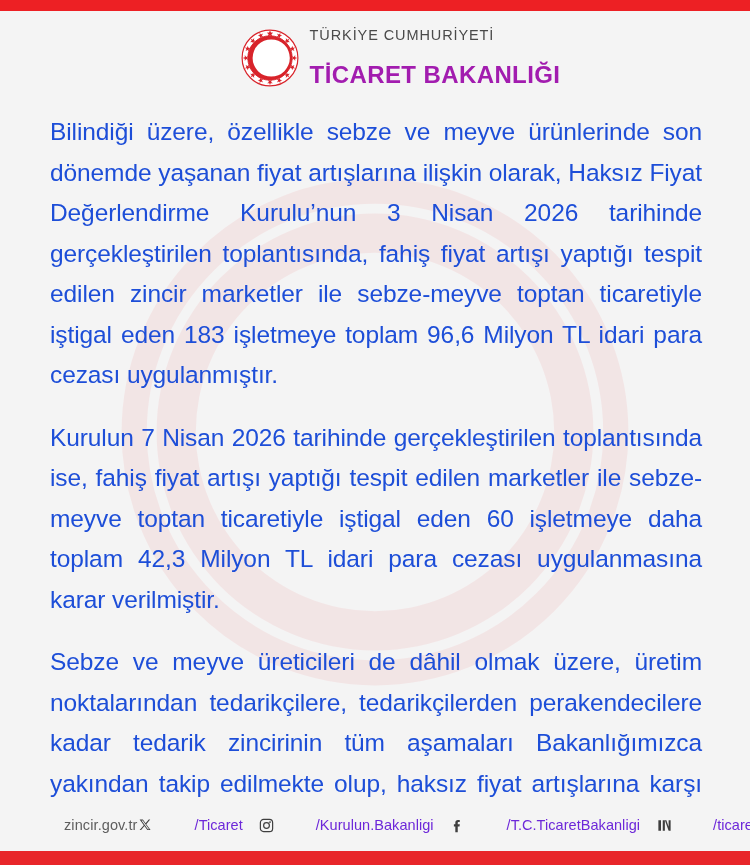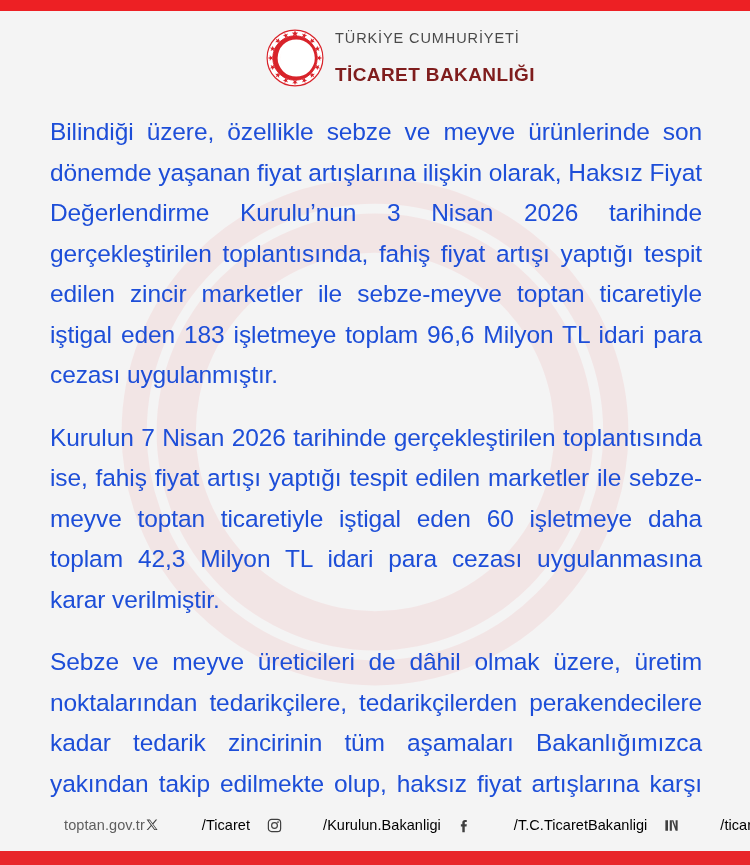--- a/index.html
+++ b/index.html
@@ -72,23 +72,23 @@
     line-height: 1.08;
   }
   .logo-line1 {
     font-size: 14.5px;
     letter-spacing: 0.9px;
     color: #4a4a4a;
     font-weight: 400;
     white-space: nowrap;
   }
   .logo-line2 {
-    font-size: 19px;
+    font-size: 24px;
     letter-spacing: 0.4px;
-    color: #7f1d1d;
+    color: #a21caf;
     font-weight: 700;
     white-space: nowrap;
     margin-top: 18px;
   }
 
   
   .content {
     position: absolute;
     top: 112px;
     left: 50px;
@@ -132,21 +132,21 @@
     margin-left: auto;
     margin-right: 54px;
     display: flex;
     align-items: center;
     gap: 16px;
   }
   .social-item {
     display: flex;
     align-items: center;
     font-size: 14.5px;
-    color: #000000;
+    color: #6d28d9;
     white-space: nowrap;
     gap: 39px;
   }
   .social-item .sicon {
     display: inline-flex;
     align-items: center;
     justify-content: center;
     width: 16px;
     height: 16px;
     margin-right: 2px;
@@ -216,21 +216,21 @@
   </div>
 
   <div class="content">
     <p class="para last-line-left">Bilindiği üzere, özellikle sebze ve meyve ürünlerinde son dönemde yaşanan fiyat artışlarına ilişkin olarak, Haksız Fiyat Değerlendirme Kurulu’nun 3 Nisan 2026 tarihinde gerçekleştirilen toplantısında, fahiş fiyat artışı yaptığı tespit edilen zincir marketler ile sebze-meyve toptan ticaretiyle iştigal eden 183 işletmeye toplam 96,6 Milyon TL idari para cezası uygulanmıştır.</p>
     <p class="para last-line-left">Kurulun 7 Nisan 2026 tarihinde gerçekleştirilen toplantısında ise, fahiş fiyat artışı yaptığı tespit edilen marketler ile sebze-meyve toptan ticaretiyle iştigal eden 60 işletmeye daha toplam 42,3 Milyon TL idari para cezası uygulanmasına karar verilmiştir.</p>
     <p class="para last-line-left">Sebze ve meyve üreticileri de dâhil olmak üzere, üretim noktalarından tedarikçilere, tedarikçilerden perakendecilere kadar tedarik zincirinin tüm aşamaları Bakanlığımızca yakından takip edilmekte olup, haksız fiyat artışlarına karşı mücadelemiz kararlılıkla sürdürülecektir.</p>
 
   </div>
 
   <div class="footer">
-    <div class="footer-site">toptan.gov.tr</div>
+    <div class="footer-site">zincir.gov.tr</div>
 
     <div class="social-group">
 
       <div class="social-item">
         <span class="sicon">
           <svg viewBox="0 0 24 24" width="15" height="15" aria-hidden="true">
             <path d="M2.6 2.5h5.2l4.3 5.9 5.1-5.9h2.3l-6.3 7.3 6.9 9.4h-5.2l-4.6-6.3-5.4 6.3H2.6l6.7-7.8L2.6 2.5zm3 1.5 10.2 13.8h1.9L7.5 4H5.6z" fill="#3f3f3f"></path>
           </svg>
         </span>
         <span class="handle">/Ticaret</span>

